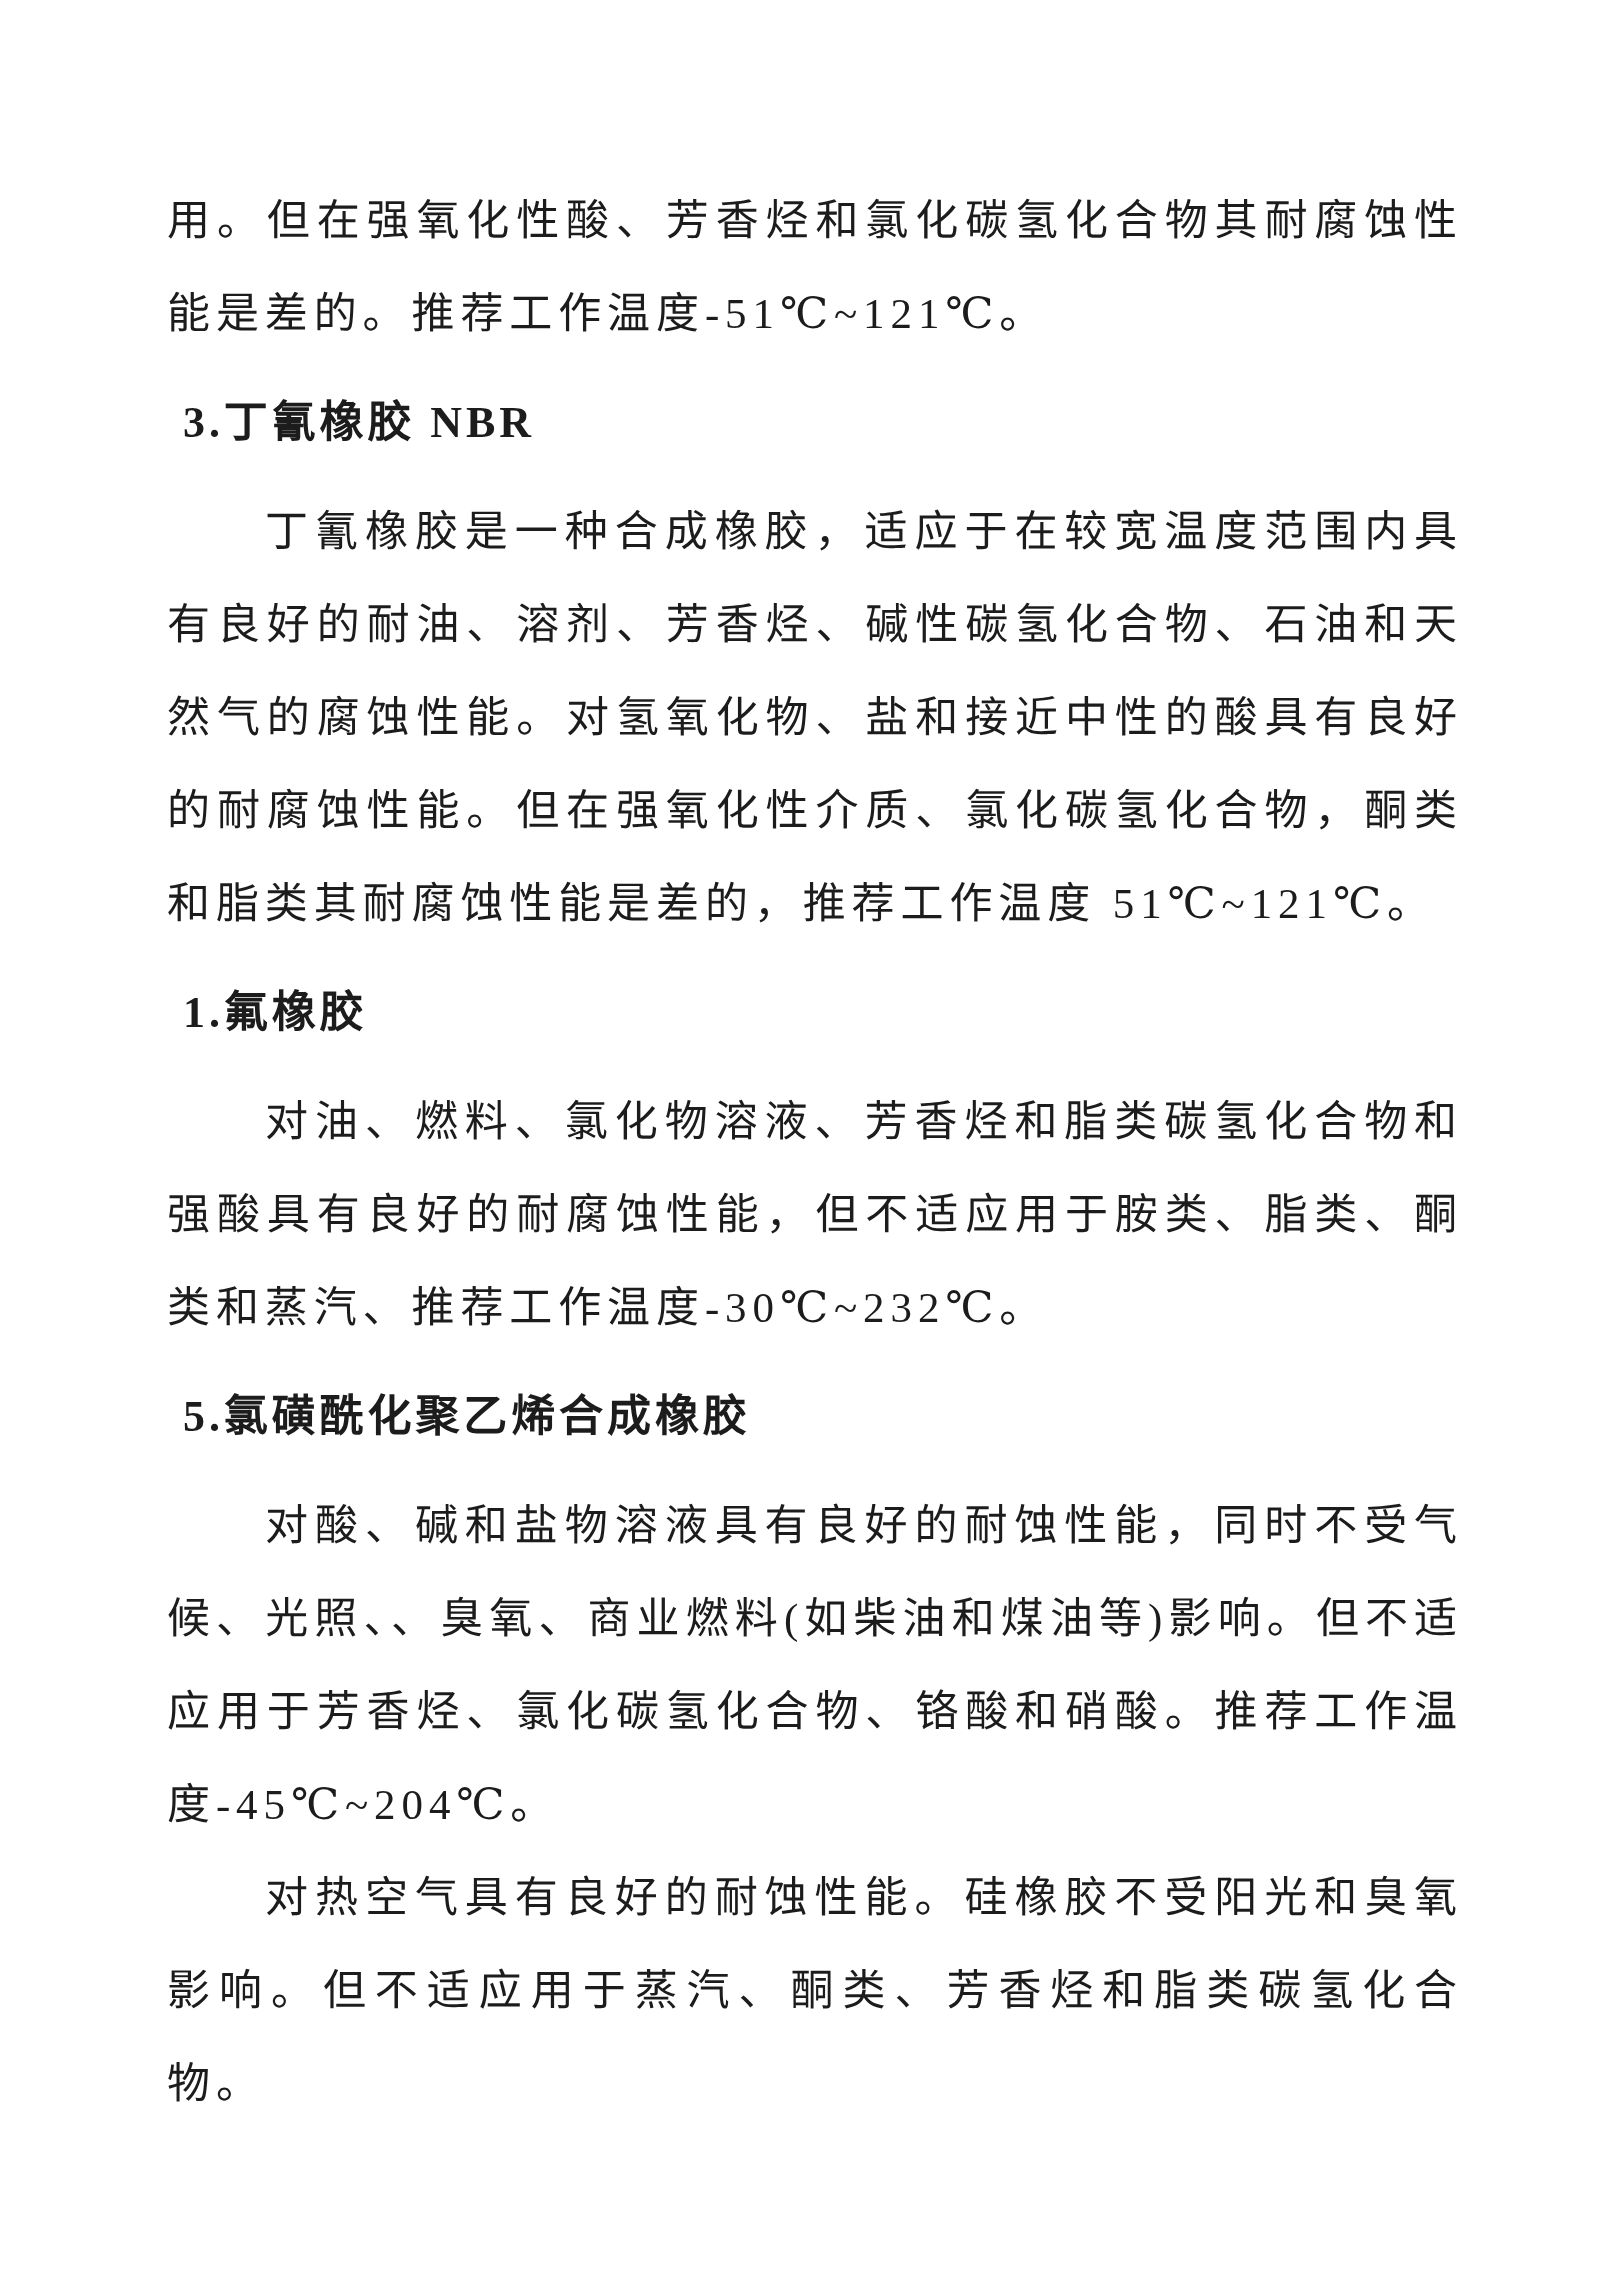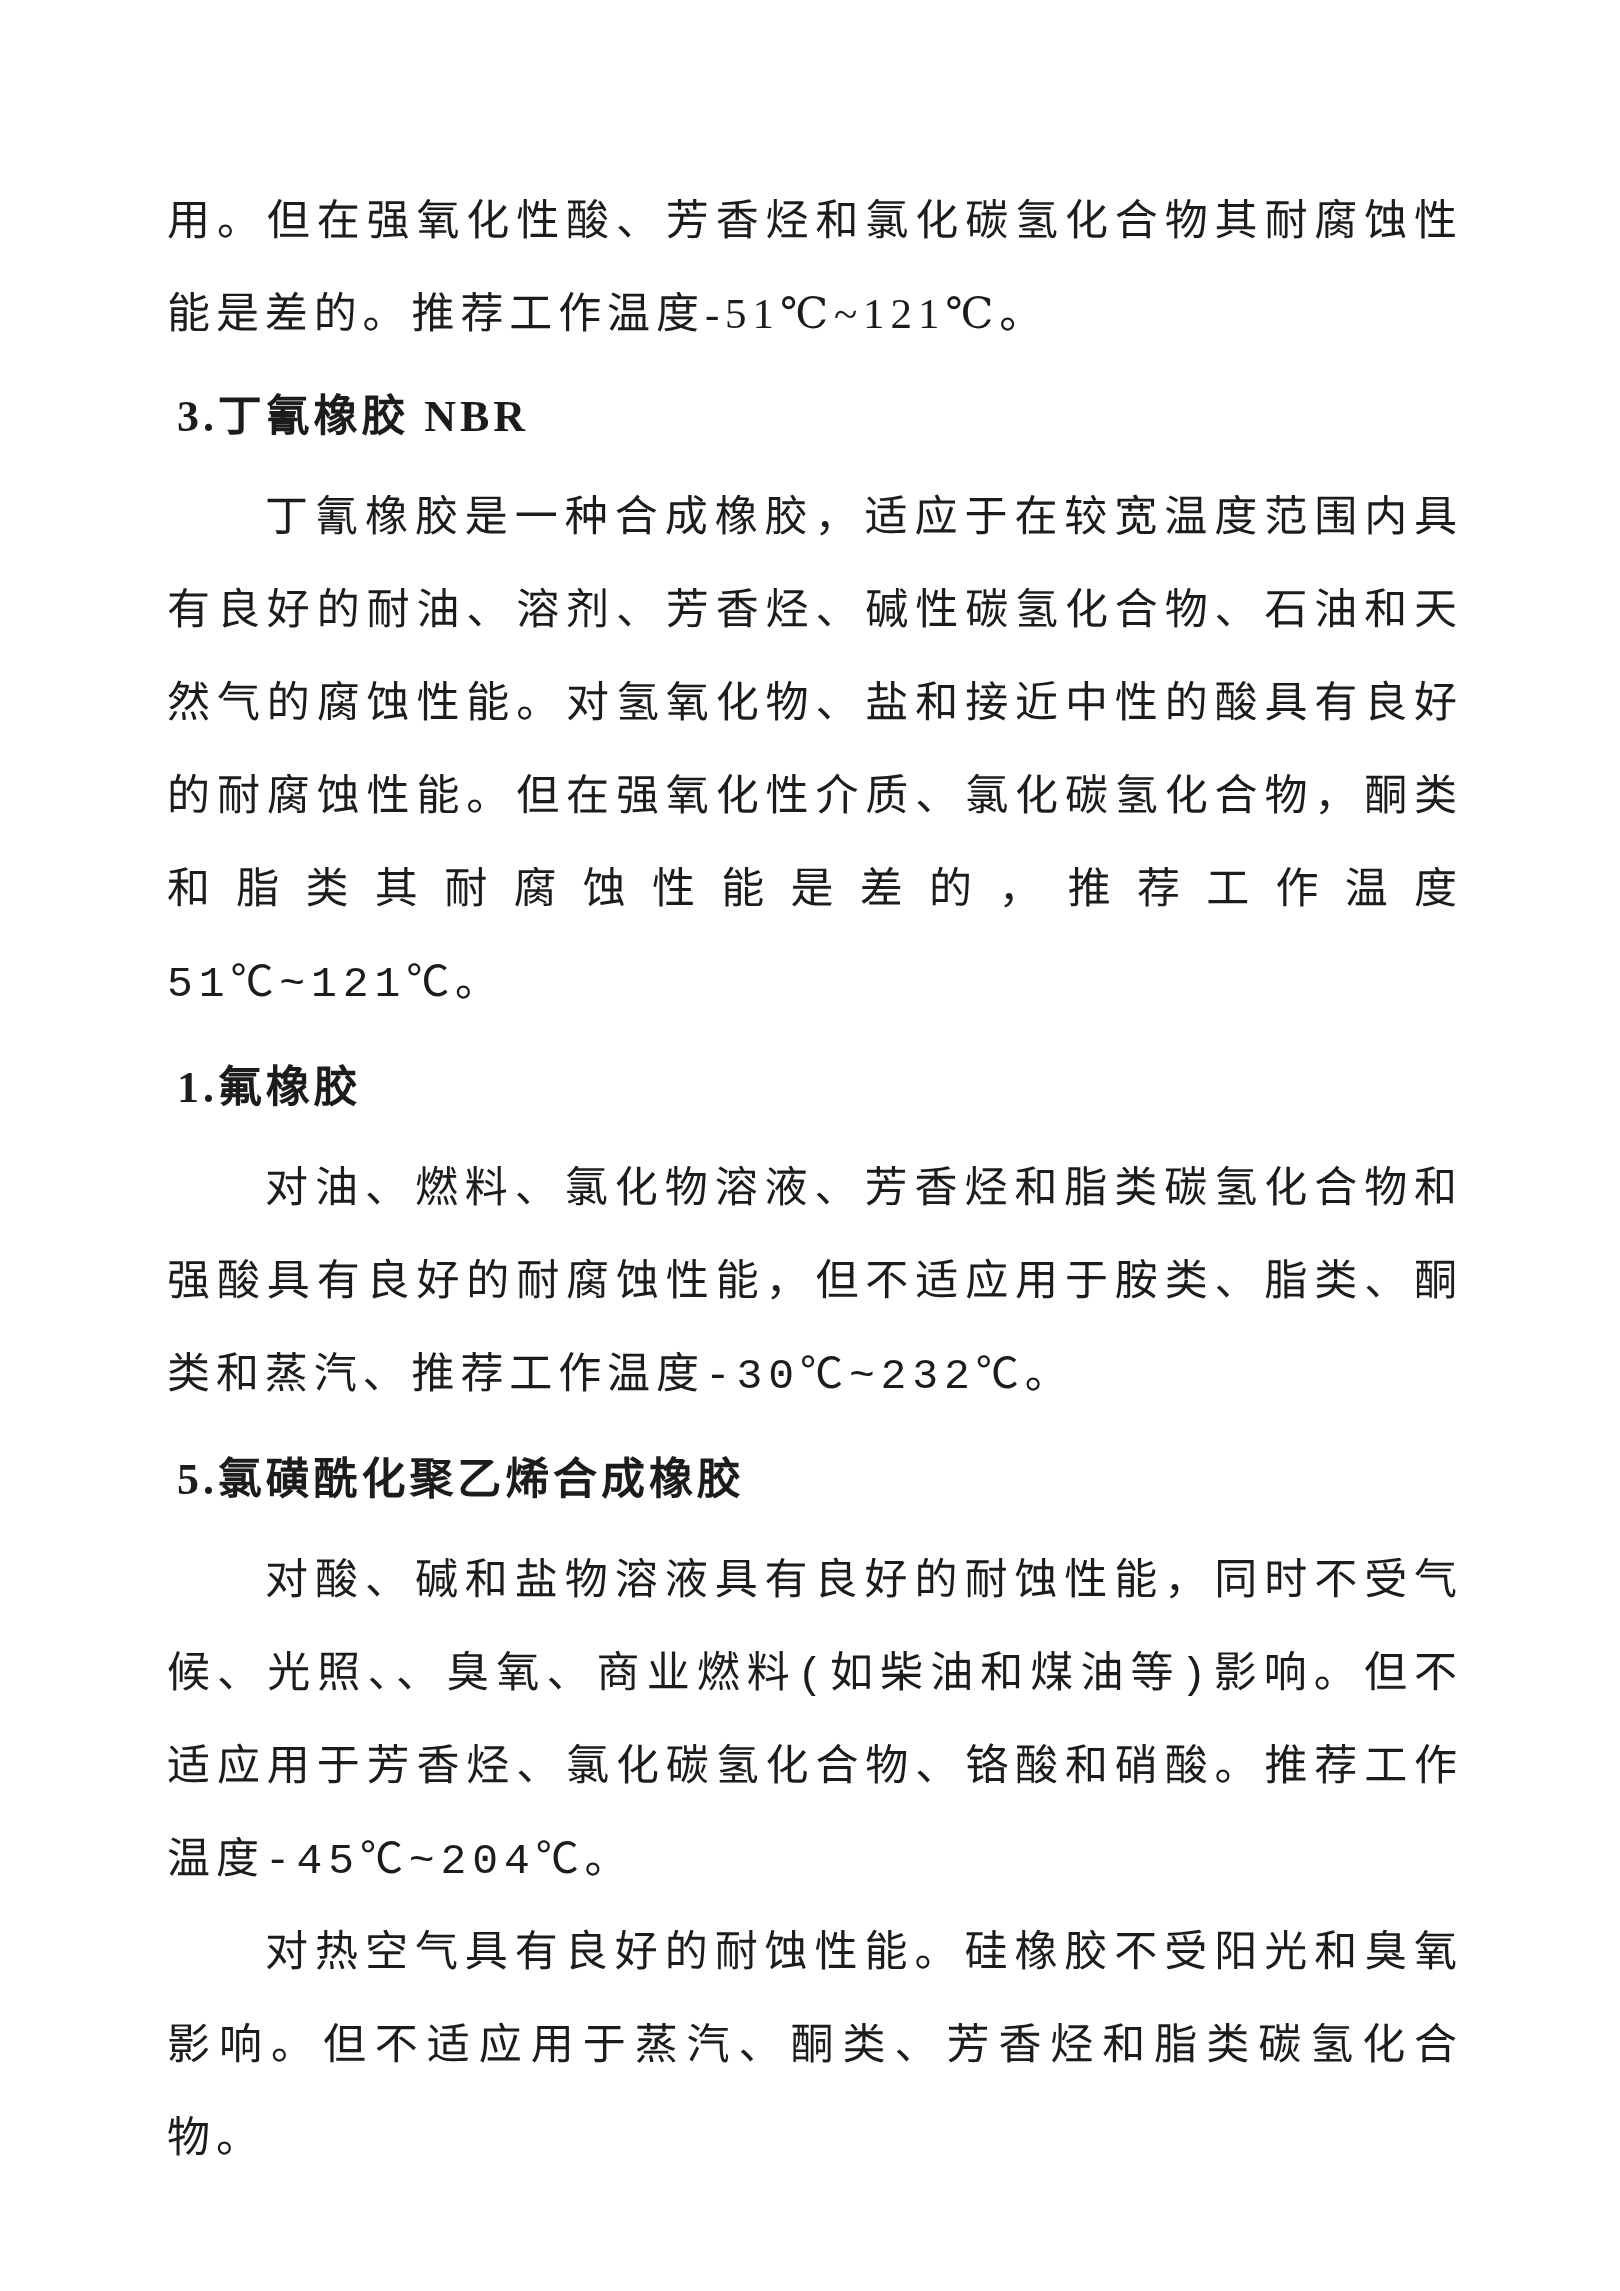--- a/index.html
+++ b/index.html
@@ -27,24 +27,23 @@
     text-align: justify;
     text-align-last: left;
     letter-spacing: 5.9px;
   }
   .para {
     margin: 0;
     padding: 0;
   }
   .para.indent {
     text-indent: 98px;
-    font-family: Liberation Mono, monospace;
   }
   .heading {
-    margin: 10px;
+    margin: 16px;
     padding: 0;
     font-size: 44px;
     font-weight: bold;
     line-height: 93px;
     letter-spacing: 3.9px;
     text-align: left;
   }
 </style>
 </head>
 <body>

